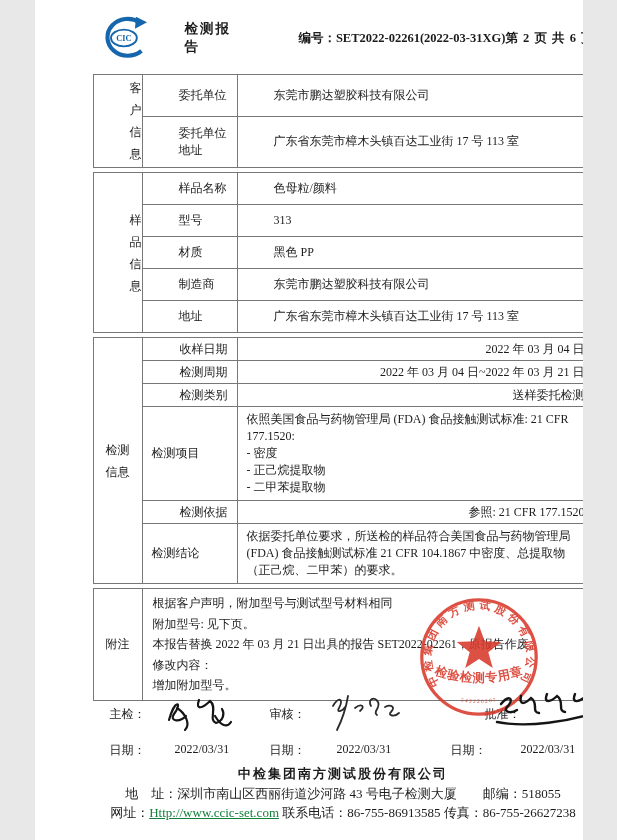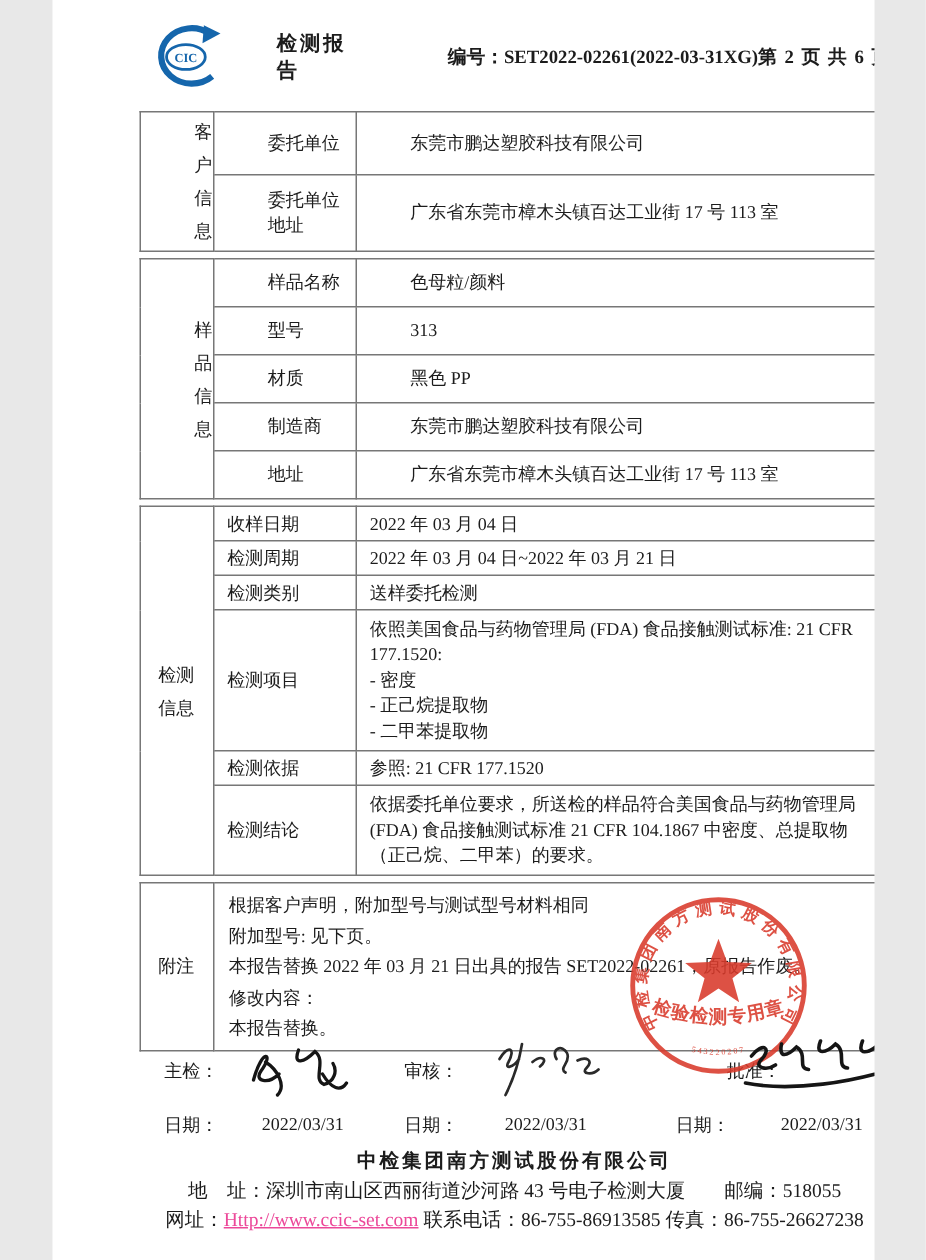--- a/index.html
+++ b/index.html
@@ -20,42 +20,42 @@
   .page-info { font-weight:bold; font-size:12.5px; margin-left:auto; white-space:nowrap; letter-spacing:1px; }
 
   
   .tables { position:absolute; top:74px; left:58px; width:502px; }
   table { border-collapse:collapse; width:100%; table-layout:fixed; margin-bottom:4px; }
   td { border:1px solid #777; padding:2px 9px; vertical-align:middle; line-height:17px; }
   col.c1 { width:49px; } col.c2 { width:95px; }
   td.sec { text-align:center; padding:2px 2px; }
   td.sec .sec-line { display:block; line-height:22px; }
   .t12 td { height:32px;padding-left:36px; }
-  .t3 td.simple { height:23px; }
+  .t3 td.simple { height:23px;text-align:right; }
   td.multi { padding:4px 9px; }
   .t3 td { line-height:17px; }
   .notes-table td { line-height:20.5px; padding:4px 10px; }
   .notes-table td.sec { padding:2px 2px; }
 
   
   .sig-block { position:absolute; top:690px; left:58px; width:502px; height:72px; }
   .sig-label { position:absolute; top:16px; white-space:nowrap; }
   .sig-svg { position:absolute; top:-4px; width:110px; height:48px; z-index:4; }
   .date-label { position:absolute; top:52px; white-space:nowrap; }
   .date-value { position:absolute; top:52px; white-space:nowrap; }
 
   
   .stamp { position:absolute; left:379px; top:592px; width:130px; height:130px;
            opacity:.88; z-index:3; pointer-events:none; }
 
   
   .footer { position:absolute; top:764px; left:0; width:617px; text-align:center; }
   .footer .company { font-weight:bold; font-size:13px; letter-spacing:2px; line-height:20px; }
   .footer .line { font-size:13px; line-height:19px; white-space:nowrap; }
-  .footer a { color:#ec4899; text-decoration:underline; }
+  .footer a { color:#15803d; text-decoration:underline; }
 </style>
 </head>
 <body>
 
 <div class="page">
 
   <div class="header">
     <svg class="logo-svg" viewBox="0 0 64 52">
       <path d="M 50,9 A 22,20 0 1 0 52,40" fill="none" stroke="#1566ac" stroke-width="4.5"></path>
       <polygon points="46,3 58,9 45,16" fill="#1566ac"></polygon>
@@ -174,21 +174,21 @@
           <col>
         </colgroup>
       <tbody>
           <tr>
         <td class="sec">附注</td>
         <td>
           <div>根据客户声明，附加型号与测试型号材料相同</div>
           <div>附加型号: 见下页。</div>
           <div>本报告替换 2022 年 03 月 21 日出具的报告 SET2022-02261，原报告作废。</div>
           <div>修改内容：</div>
-          <div>本报告替换。</div>
+          <div>增加附加型号。</div>
         </td>
       </tr>
     </tbody>
       </table>
   </div>
 
   <svg class="stamp" viewBox="0 0 200 200">
     <circle cx="100" cy="100" r="88" fill="none" stroke="#d93a2b" stroke-width="5"></circle>
     <path id="ringPath" d="M 39.4,142.4 A 74,74 0 1 1 160.6,142.4" fill="none"></path>
     <text font-size="17" font-weight="bold" fill="#d93a2b" letter-spacing="6">

